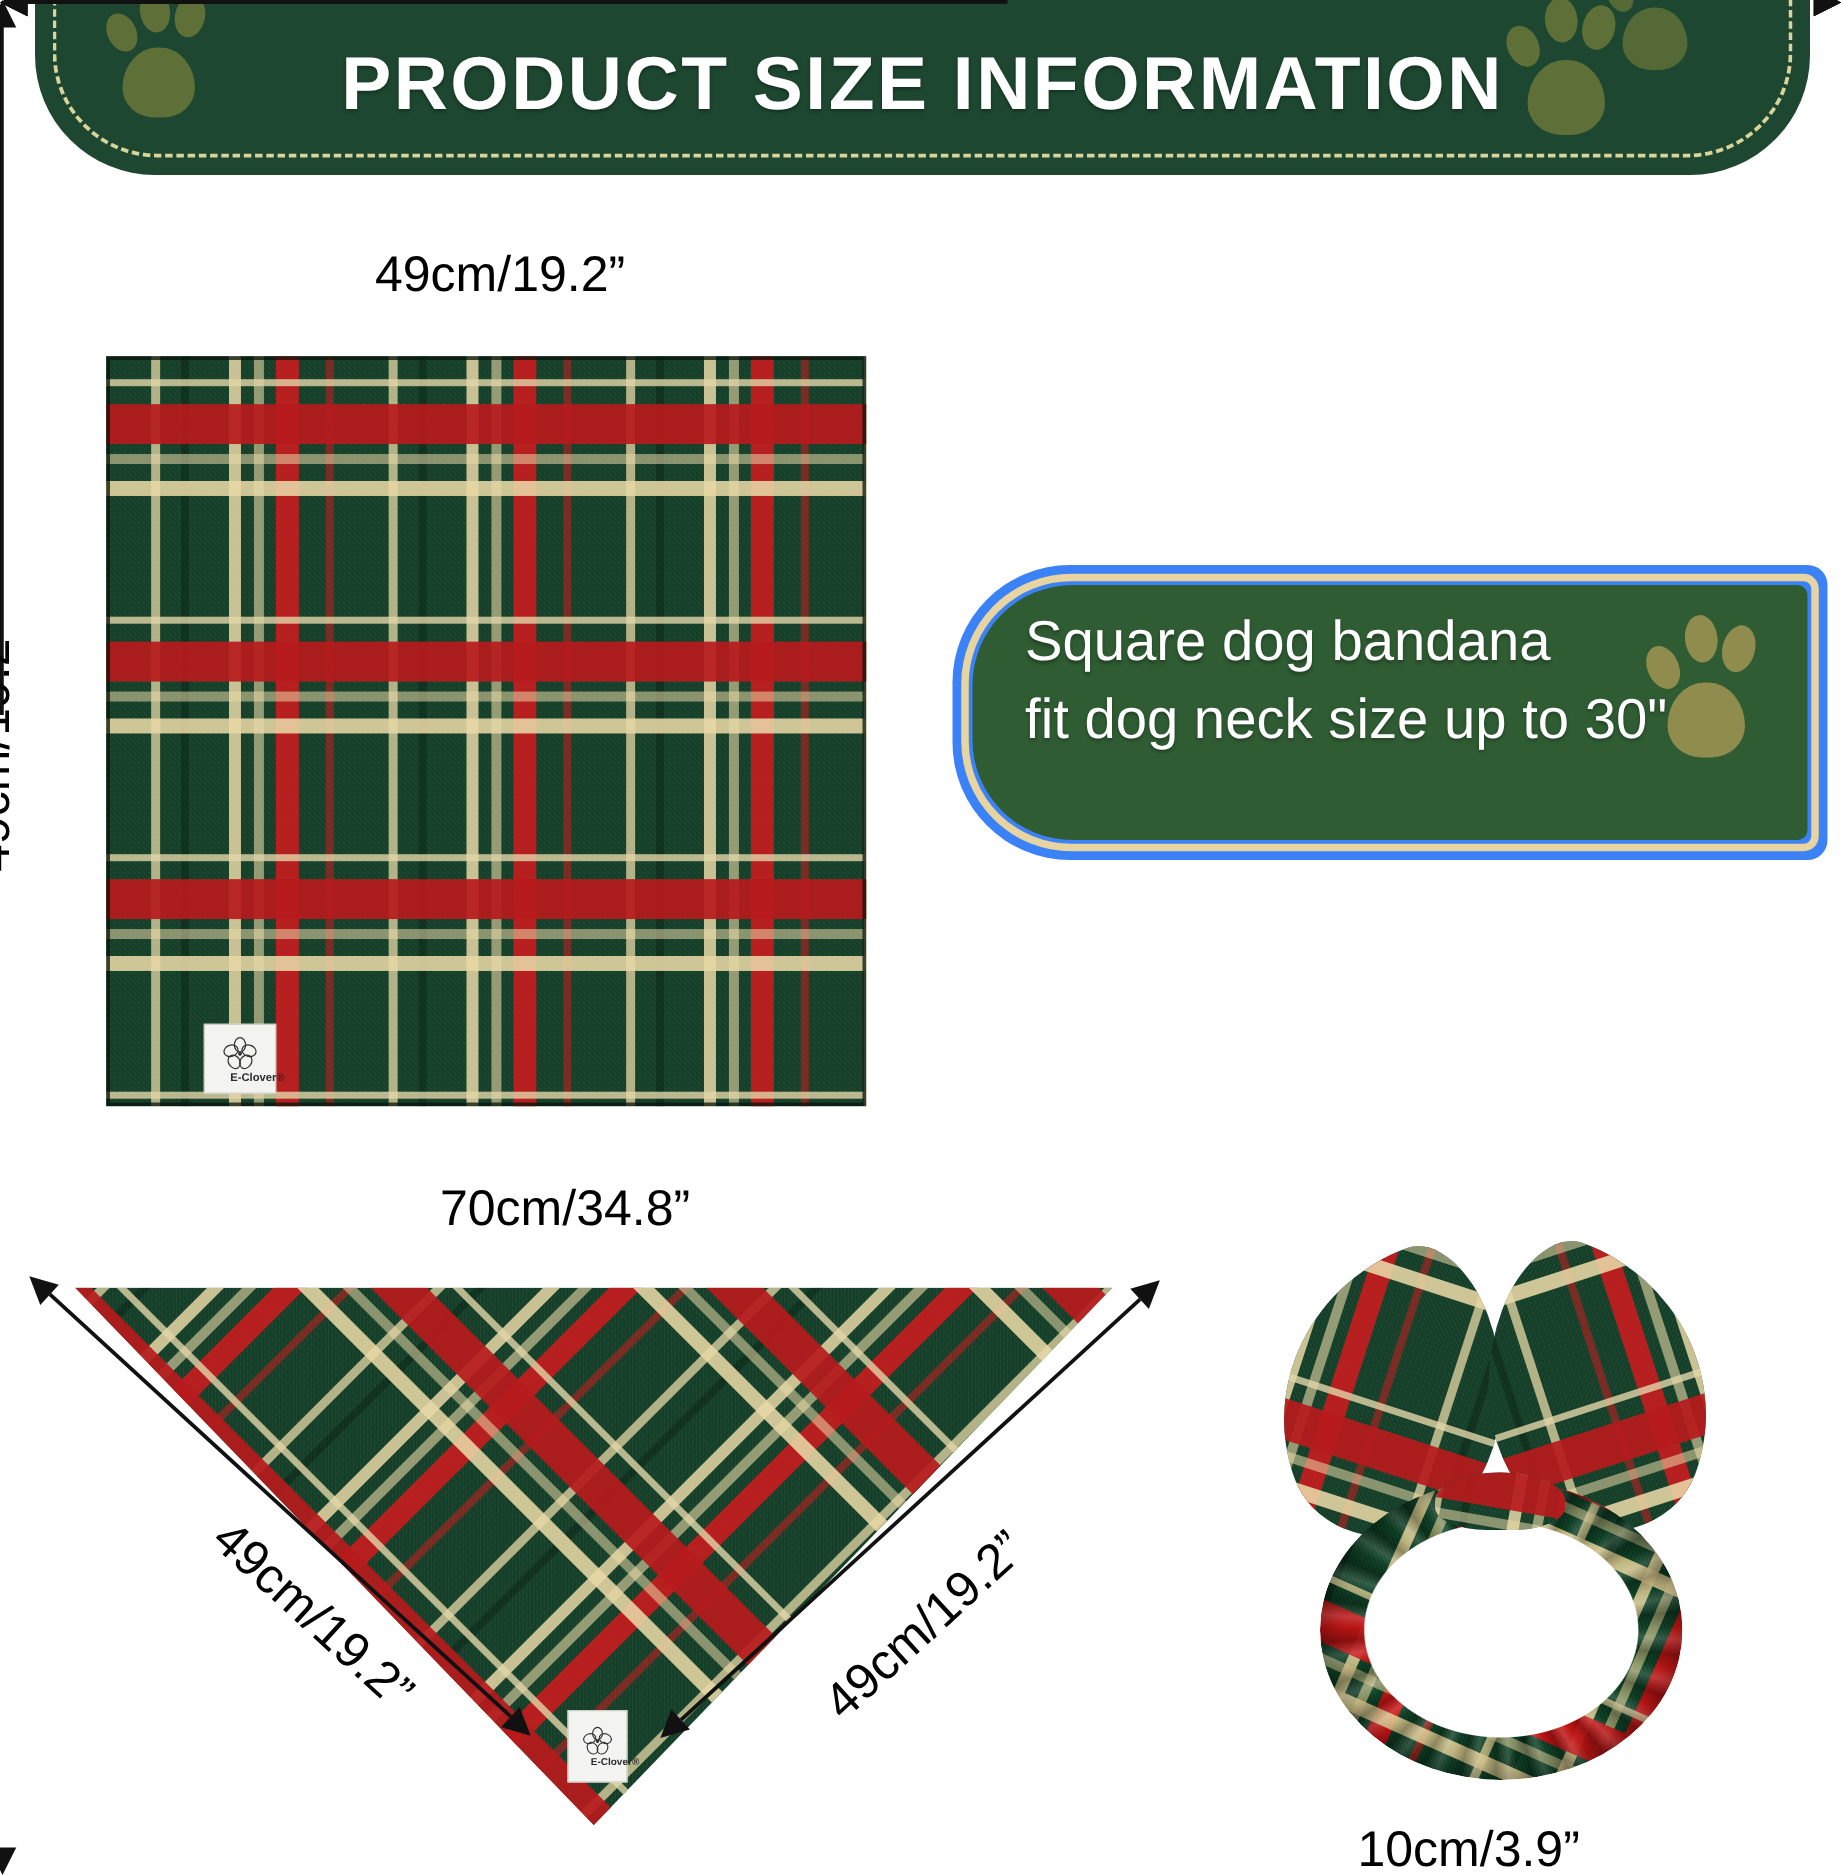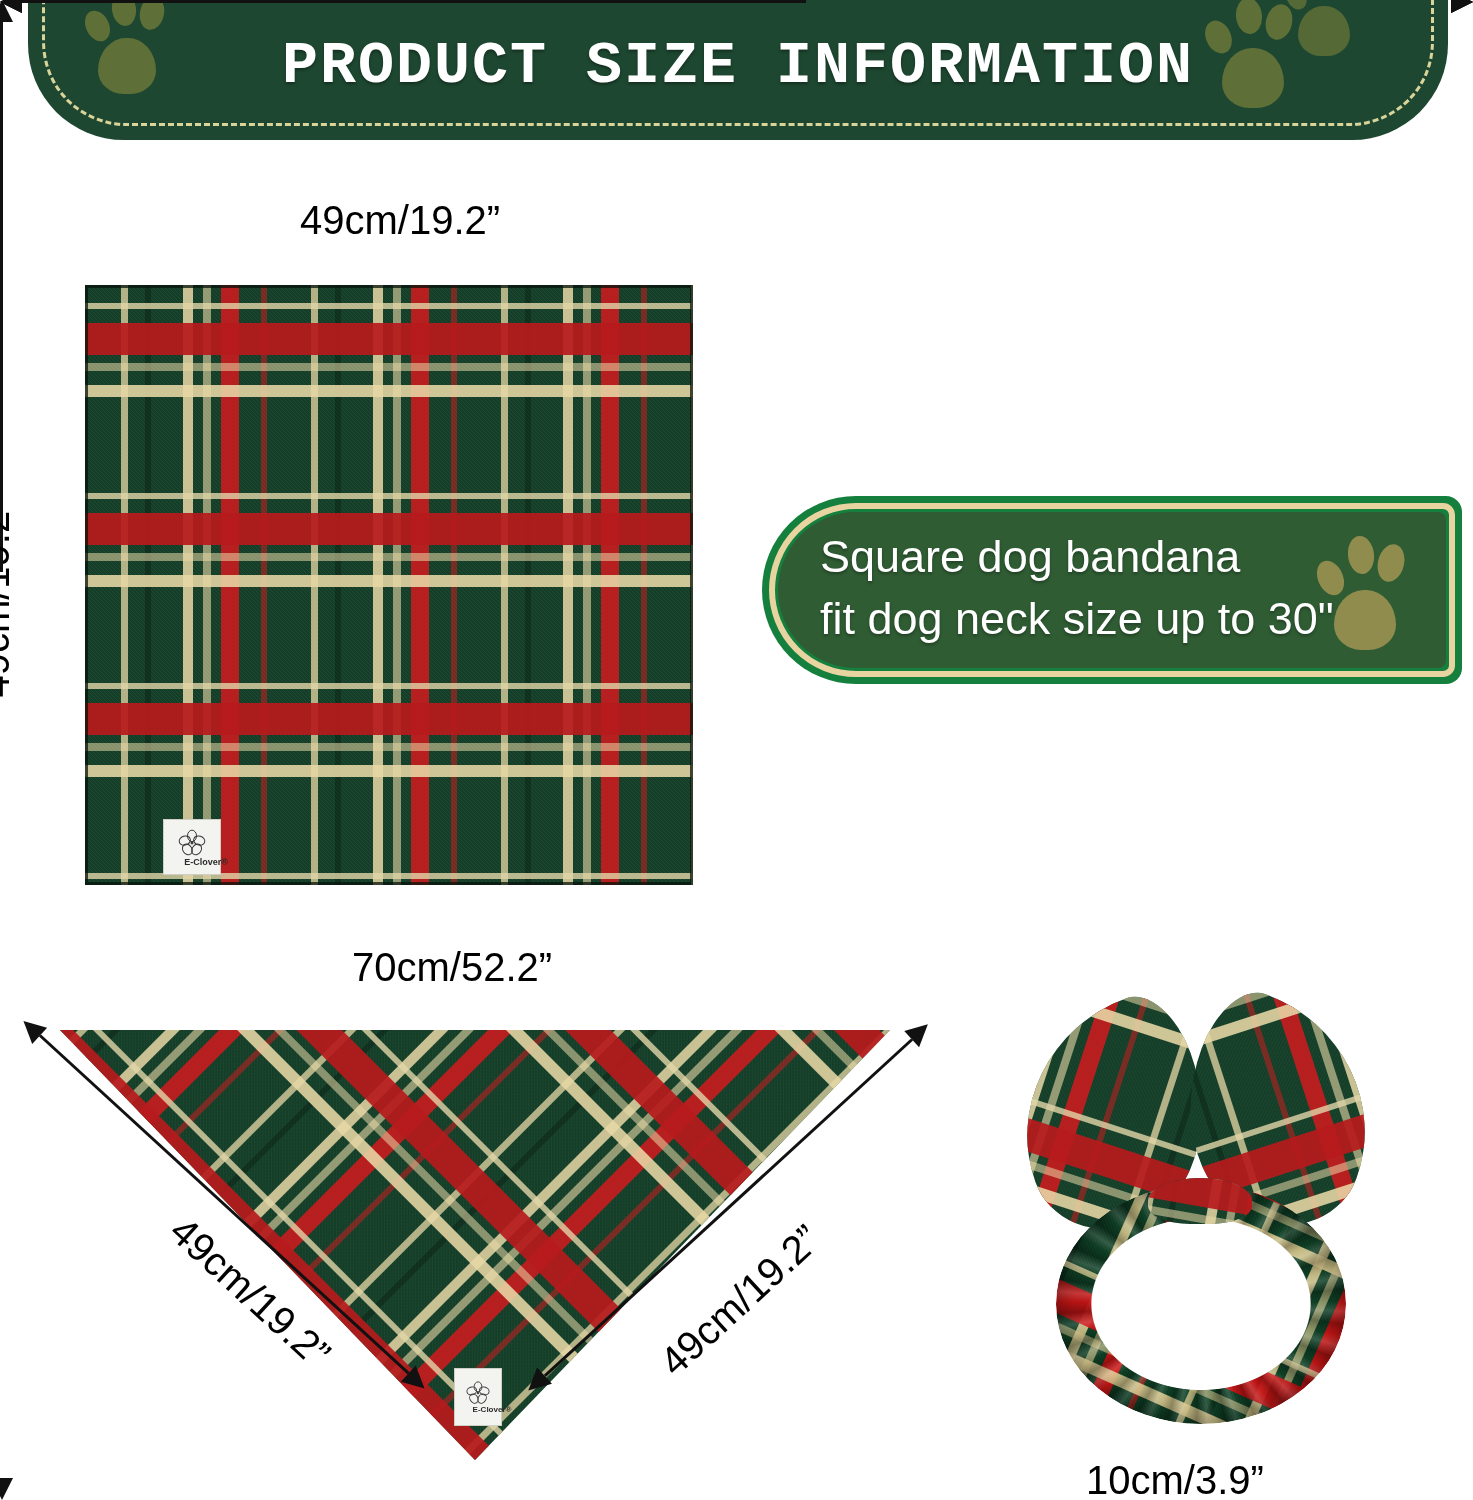--- a/index.html
+++ b/index.html
@@ -54,21 +54,21 @@
   }
   #header-banner .paw { color: #5e7038; }
 
   #header-title {
     position: absolute;
     left: 0;
     right: 0;
     top: 78px;
     text-align: center;
     color: #ffffff;
-    font-family: Liberation Mono, monospace;
+    font-family: Liberation Sans, sans-serif;
     font-size: 60px;
     font-weight: 700;
     letter-spacing: 2px;
     text-shadow: 0 2px 3px rgba(0,0,0,0.35);
     white-space: nowrap;
   }
 
   
   .plaid {
     position: relative;
@@ -203,24 +203,24 @@
     left: -105px; top: 575px;
     font-size: 40px;
     transform: rotate(-90deg);
     transform-origin: center center;
   }
 
   
   #callout-badge {
     position: absolute;
     left: 762px;
-    top: 496px;
+    top: 452px;
     width: 700px;
-    height: 188px;
-    background: #15803d;
+    height: 236px;
+    background: #3b82f6;
     border-radius: 94px 16px 16px 94px;
     box-sizing: border-box;
     overflow: hidden;
   }
   #callout-badge .gold-ring {
     position: absolute;
     left: 7px; top: 7px; right: 7px; bottom: 7px;
     border: 6px solid #e8d4a0;
     border-radius: 88px 12px 12px 88px;
     box-sizing: border-box;
@@ -482,21 +482,21 @@
     <span>Square dog bandana</span>
     <span>fit dog neck size up to 30"</span>
   </div>
 </div>
 
 <div id="tri-top-arrow">
   <div class="arrow-line arrow-h"></div>
   <div class="arrow-head ah-left"></div>
   <div class="arrow-head ah-right"></div>
 </div>
-<div class="dim-label" id="tri-top-label">70cm/52.2”</div>
+<div class="dim-label" id="tri-top-label">70cm/34.8”</div>
 
 <div id="triangle-bandana">
   <div id="tri-clip">
     <div class="plaid plaid-rot"></div>
   </div>
   <div class="brand-tag" id="tri-tag">
     <svg class="clover-icon" width="26" height="26" viewBox="0 0 40 40">
       <g fill="none" stroke="#333" stroke-width="1.4">
         <ellipse cx="20" cy="10.5" rx="6" ry="7.6"></ellipse>
         <ellipse cx="29.6" cy="16.8" rx="7.6" ry="6" transform="rotate(18 29.6 16.8)"></ellipse>

